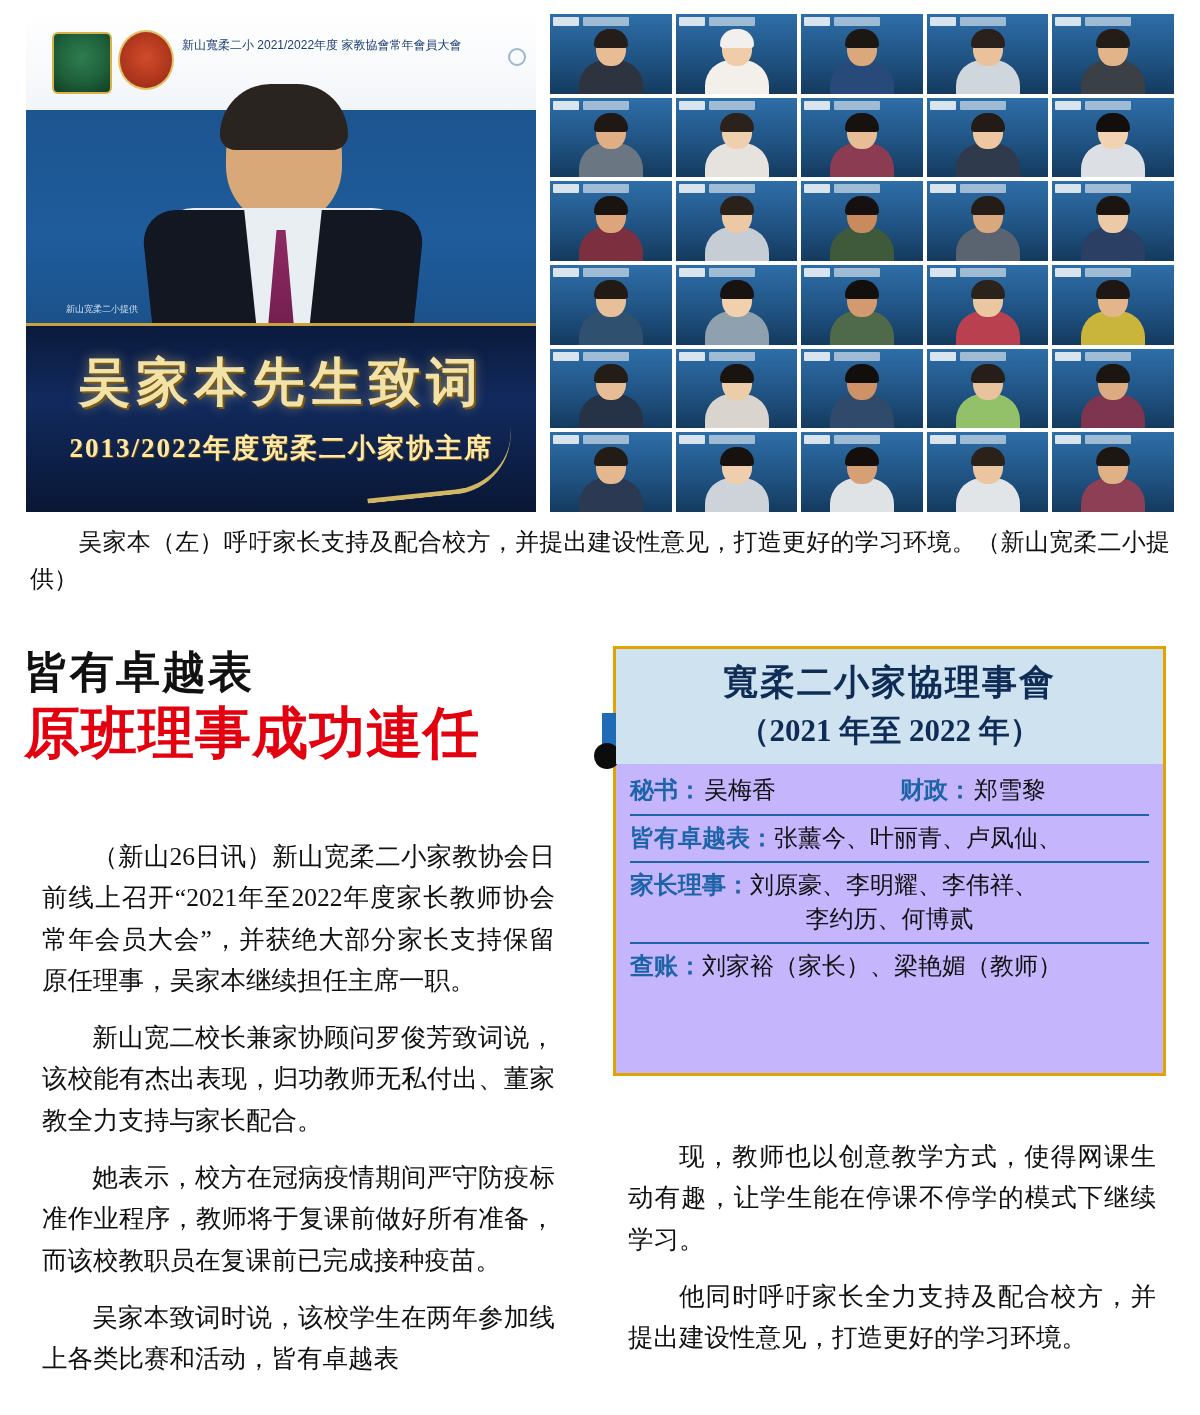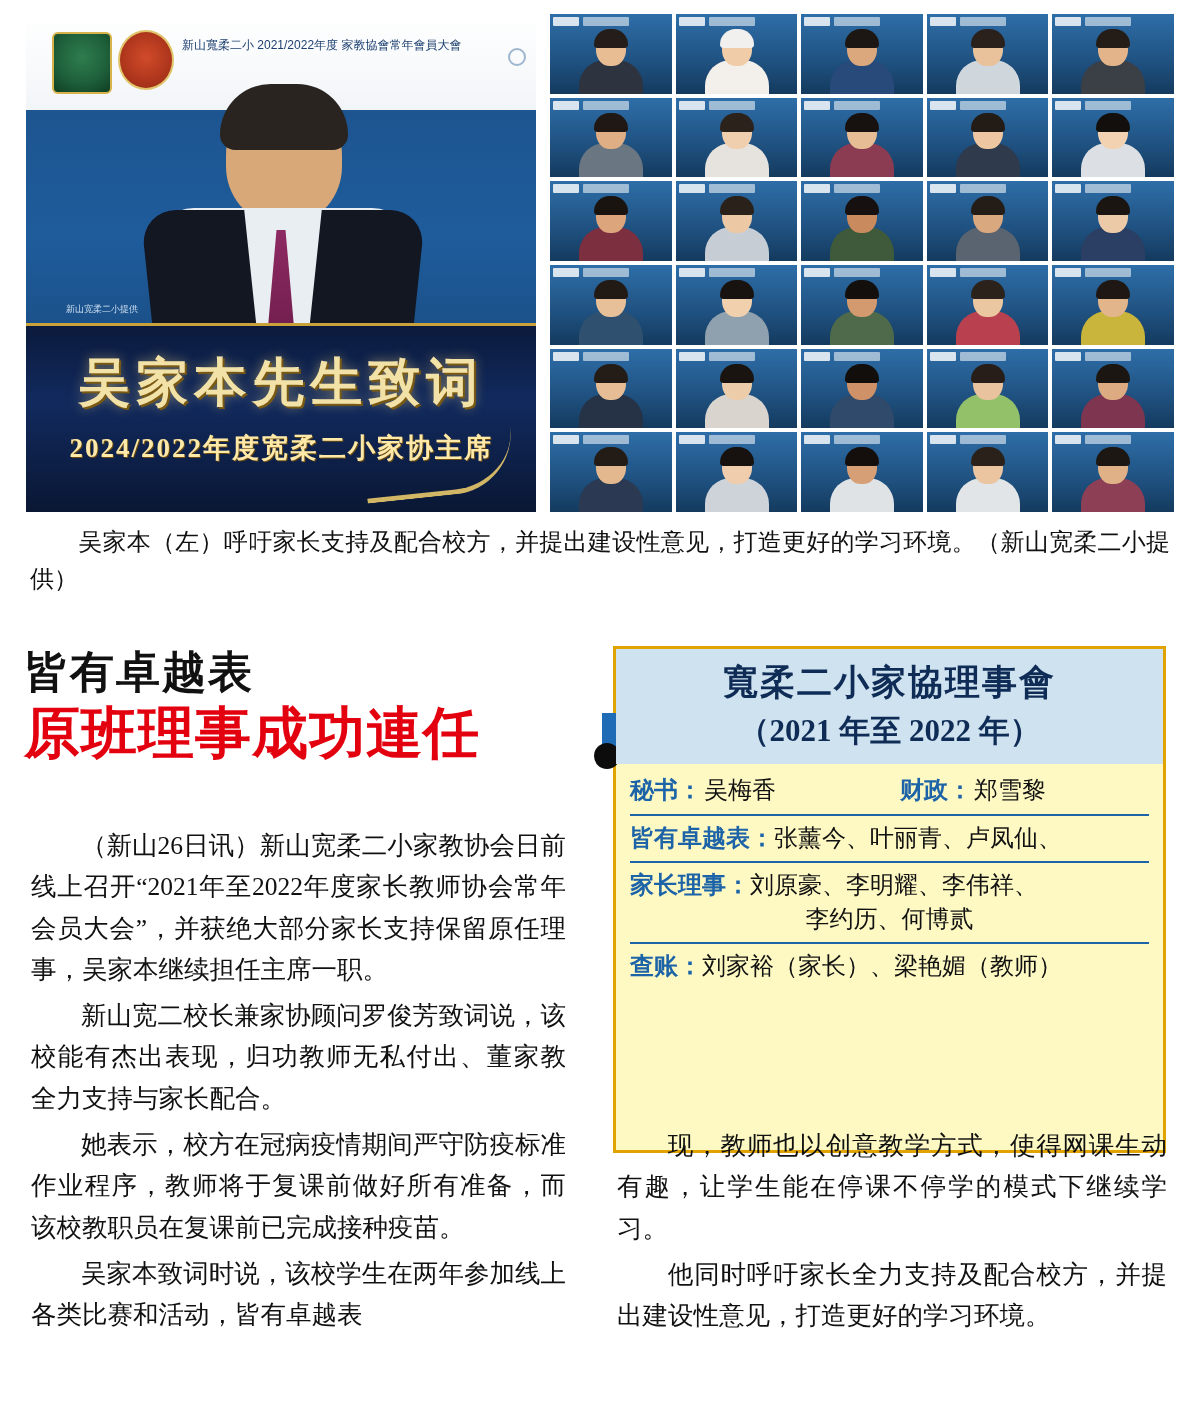--- a/index.html
+++ b/index.html
@@ -166,30 +166,30 @@
   }
 
   
   .col {
     position: absolute;
     font-size: 25.5px;
     line-height: 1.62;
     text-align: justify;
     color: #111;
   }
-  .col p { margin: 5px; }
+  .col p { margin: 16px; }
   .col p + p { margin-top: 0px; }
   .col .ind { display: inline-block; width: 50px; }
   #col-left { left: 26px; top: 820px; width: 545px; }
   #col-right { left: 612px; top: 1120px; width: 560px; }
 
   
   .infobox {
-    position: absolute; left: 613px; top: 646px; width: 553px; height: 507px;
-    border: 3px solid #e0a300; background: #fef9c3;
+    position: absolute; left: 613px; top: 646px; width: 553px; height: 430px;
+    border: 3px solid #e0a300; background: #c4b5fd;
     box-sizing: border-box;
   }
   .infobox-inner { position: relative; width: 100%; height: 100%; }
   .ib-title {
     background: #cfe2ef;
     padding: 10px 8px 12px 8px;
     text-align: center;
   }
   .ib-title .t1 {
     font-size: 35px; font-weight: bold; color: #0e2c55; letter-spacing: 2px;
@@ -242,21 +242,21 @@
       <div class="pm-body"></div>
       <div class="pm-jacket-l"></div>
       <div class="pm-jacket-r"></div>
       <div class="pm-tie"></div>
     </div>
 
     <div class="pm-caption-small">新山宽柔二小提供</div>
 
     <div class="pm-banner">
       <div class="pm-banner-line1">吴家本先生致词</div>
-      <div class="pm-banner-line2">2024/2022年度宽柔二小家协主席</div>
+      <div class="pm-banner-line2">2013/2022年度宽柔二小家协主席</div>
       <div class="pm-swoosh"></div>
     </div>
   </div>
 
   <div class="photo-grid" id="grid">
       <div class="tile">
         <span class="label"></span>
         <span class="label2"></span>
         <span class="body" style="background:#2d3440"></span>
         <span class="head" style="background:#e8bd93"></span>

